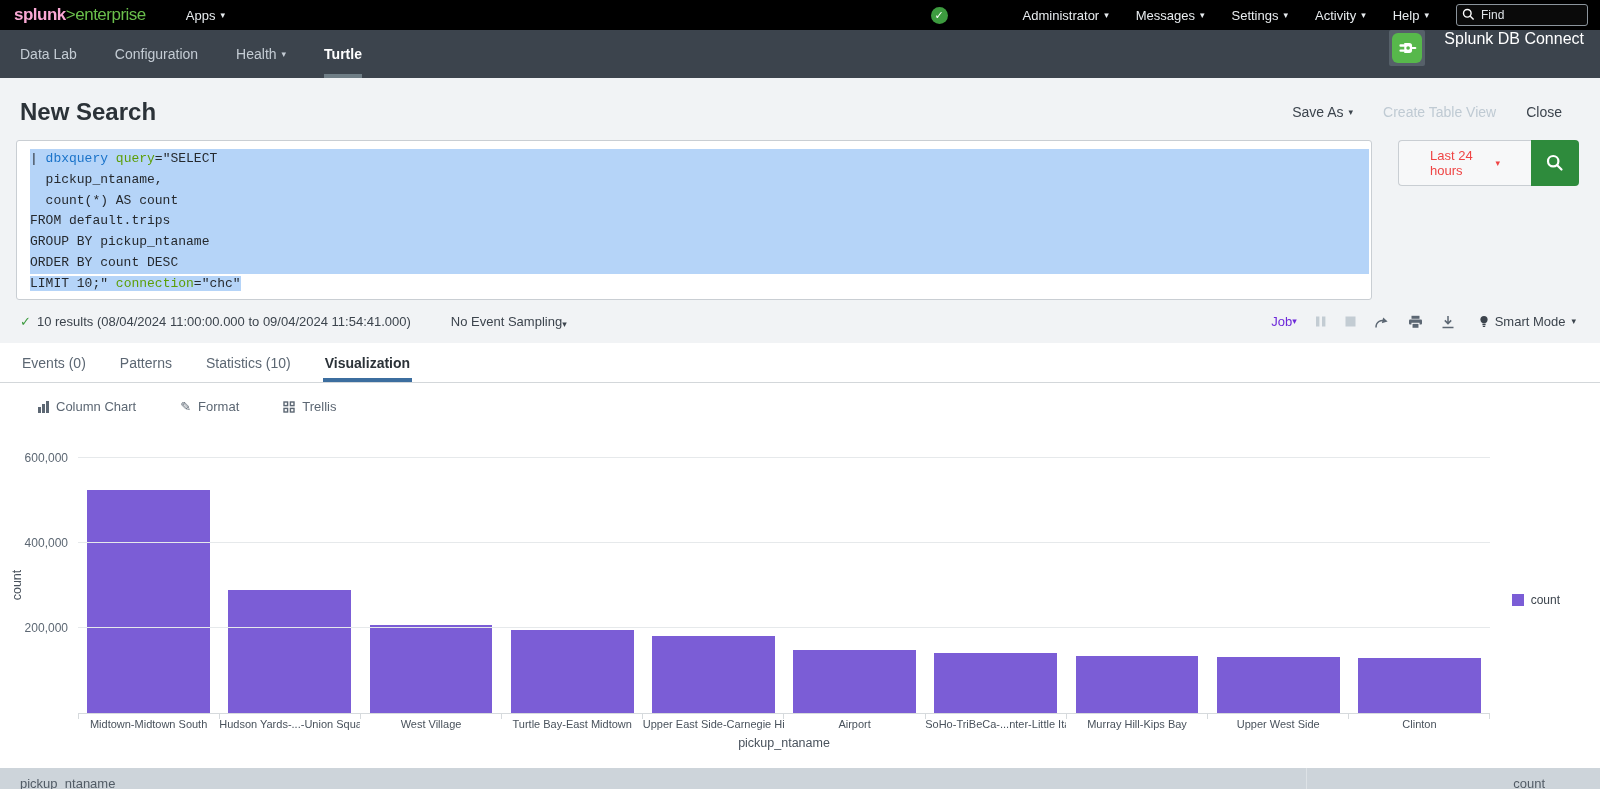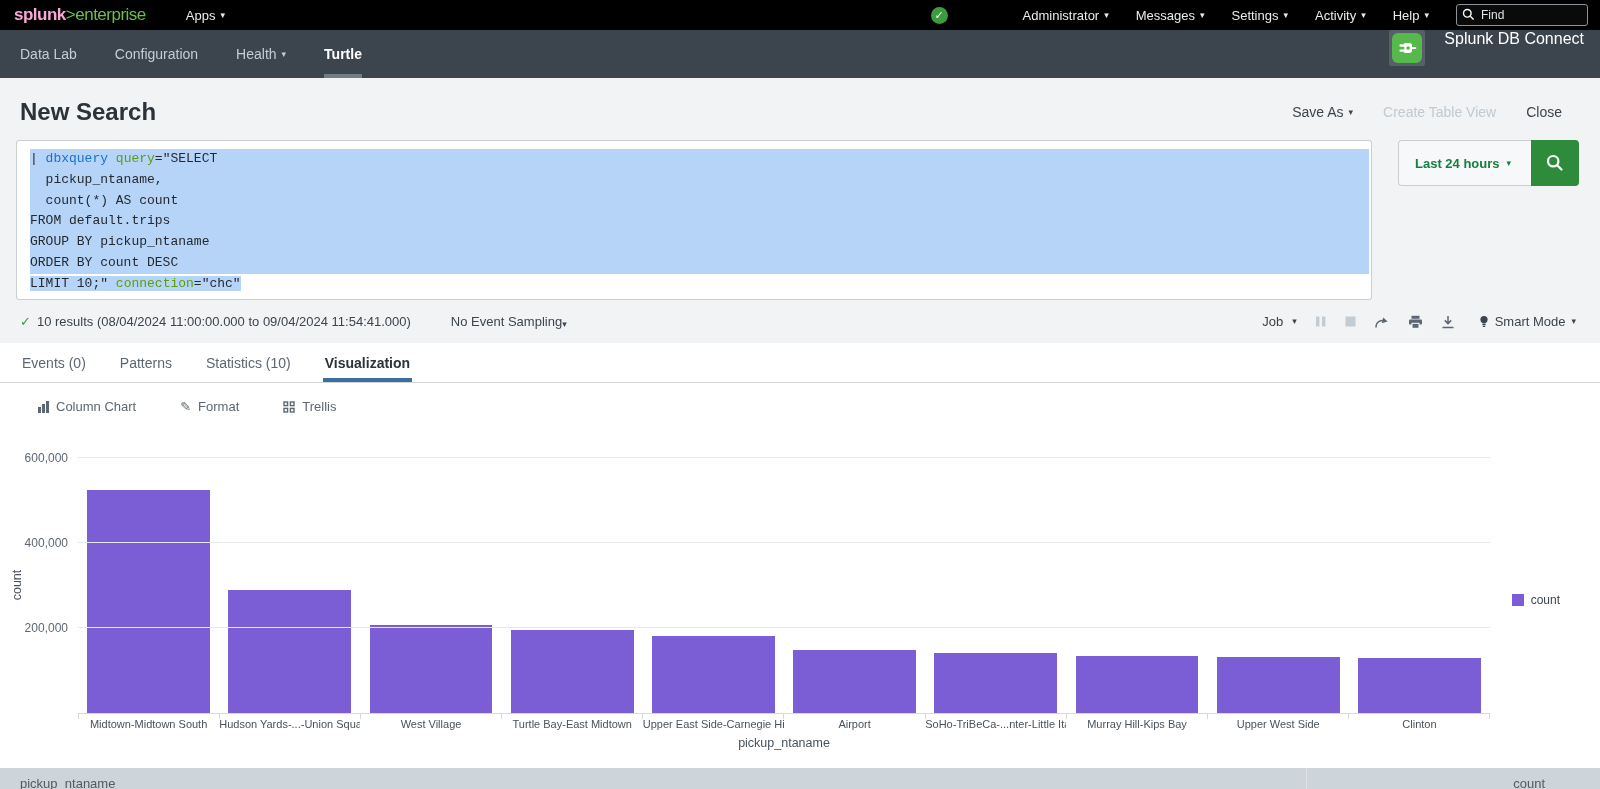--- a/index.html
+++ b/index.html
@@ -47,30 +47,30 @@
   .query-box { width:1356px; height:160px; background:#fff; border:1px solid #c9ced3; border-radius:3px;
                font-family:"Liberation Mono","DejaVu Sans Mono",monospace; font-size:13px; color:#25292e;
                padding:8px 0 0 13px; overflow:hidden; cursor:text; }
   .qline { line-height:20.8px; white-space:pre; }
   .qline.full-sel { background:#b5d4f8; margin-right:2px; }
   .inline-sel { background:#b5d4f8; }
   .tok-c { color:#1a73c9; }
   .tok-k { color:#5c9e07; }
   .time-group { display:flex; margin-left:26px; }
   .time-picker { height:46px; background:#f7f8f9; border:1px solid #c9ced3; border-right:none; border-radius:4px 0 0 4px;
-                 display:flex; align-items:center; gap:7px; padding:0 16px; font-size:13px; color:#15803d; cursor:pointer; width:133px;font-weight:bold; }
+                 display:flex; align-items:center; gap:7px; padding:0 31px; font-size:13px; color:#ef4444; cursor:pointer; width:133px; }
   .search-btn { width:48px; height:46px; background:#2e8b3c; border:none; border-radius:0 4px 4px 0;
                 display:flex; align-items:center; justify-content:center; cursor:pointer; }
 
   
   .status-bar { display:flex; align-items:center; padding:14px 24px 8px 20px; font-size:13px; color:#3c444d; }
   .check { color:#3d9b3f; margin-right:6px; font-size:13px; }
   .sampling { margin-left:40px; display:flex; align-items:flex-end; gap:0; cursor:pointer; }
   .job-area { margin-left:auto; display:flex; align-items:center; gap:18px; }
-  .job-link { display:flex; align-items:center; gap:9px; cursor:pointer; color:#404040; }
+  .job-link { display:flex; align-items:center; gap:0; cursor:pointer; color:#6d28d9; }
   .icon-btn { display:flex; align-items:center; cursor:pointer; }
   .smart { display:flex; align-items:center; gap:6px; cursor:pointer; margin-left:6px;justify-content:center; }
 
   
   .result-tabs { background:#fff; border-bottom:1px solid #d3d7da; display:flex; gap:30px; padding:0 0 0 20px; height:40px; }
   .rtab { position:relative; display:flex; align-items:center; font-size:14px; color:#5c6773; cursor:pointer; padding:0 2px; }
   .rtab.active { color:#2b3238; font-weight:bold; }
   .rtab.active::after { content:""; position:absolute; left:0; right:0; bottom:0; height:4px; background:#3c6e9f; }
 
   

